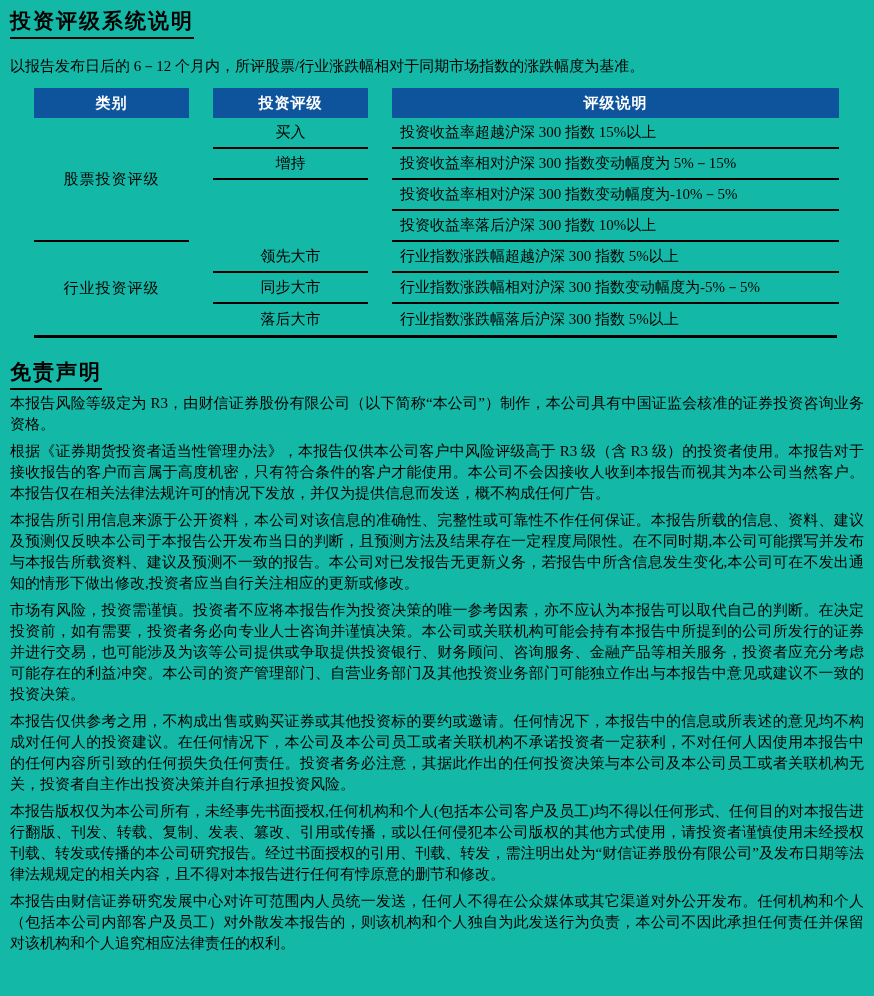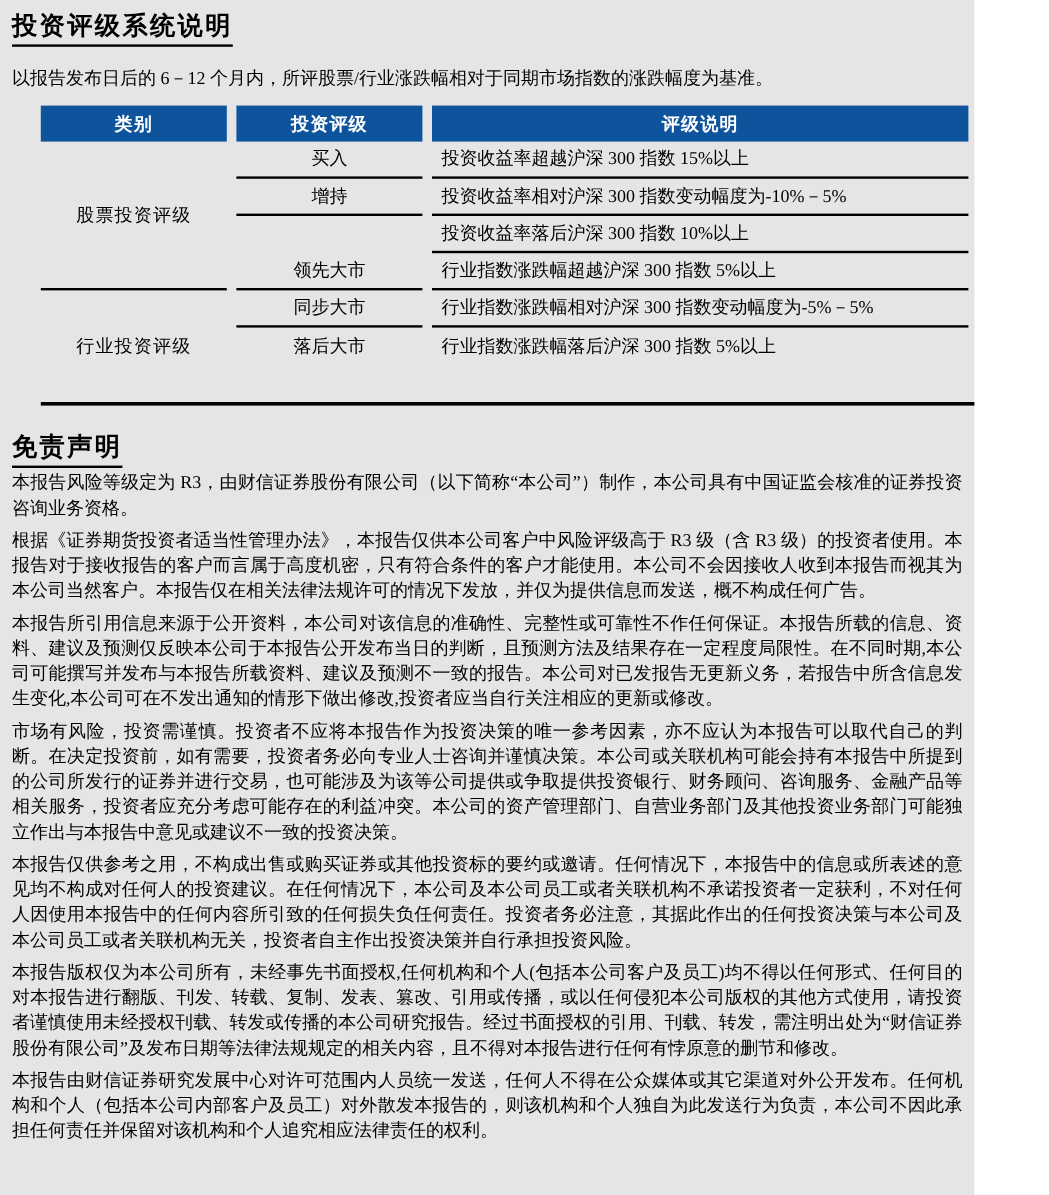--- a/index.html
+++ b/index.html
@@ -4,26 +4,26 @@
 <style>
   html, body {
     margin: 0;
     padding: 0;
     background: #ffffff;
     font-family: "Liberation Serif", "DejaVu Serif", serif;
     color: #000000;
   }
   .page {
     position: relative;
-    width: 812px;
+    width: 874px;
     height: 996px;
     box-sizing: border-box;
     padding: 8px 10px 0 10px;
     overflow: hidden;
-    background: #e5e5e5;
+    background: #14b8a6;
   }
   .section-title {
     font-size: 21px;
     font-weight: bold;
     letter-spacing: 2px;
     margin: 0;
     line-height: 27px;
   }
   .section-title .underlined {
     display: inline-block;
@@ -33,21 +33,21 @@
   .intro {
     font-size: 15px;
     margin: 17px 0 4px 0;
     line-height: 20px;
   }
   
   .rating-table {
     display: grid;
     grid-template-columns: 155px 155px 447px;
     grid-template-rows: 30px repeat(7, 31px);
-    column-gap: 8px;
+    column-gap: 24px;
     width: 803px;
     margin: 12px 0 0 24px;
     border-bottom: 3px solid #000;
     font-size: 15px;
   }
   .rating-table .cell {
     display: flex;
     align-items: center;
     justify-content: center;
   }
@@ -103,20 +103,21 @@
     <div class="cell th">类别</div>
     <div class="cell th">投资评级</div>
     <div class="cell th">评级说明</div>
 
     <div class="cell cat-stock">股票投资评级</div>
 
     <div class="cell col2 rb">买入</div>
     <div class="cell col3 rb desc">投资收益率超越沪深 300 指数 15%以上</div>
 
     <div class="cell col2 rb">增持</div>
+    <div class="cell col3 rb desc">投资收益率相对沪深 300 指数变动幅度为 5%－15%</div>
 
     <div class="cell col3 rb desc">投资收益率相对沪深 300 指数变动幅度为-10%－5%</div>
 
     <div class="cell col3 rb desc">投资收益率落后沪深 300 指数 10%以上</div>
 
     <div class="cell cat-industry">行业投资评级</div>
 
     <div class="cell col2 rb">领先大市</div>
     <div class="cell col3 rb desc">行业指数涨跌幅超越沪深 300 指数 5%以上</div>
 

